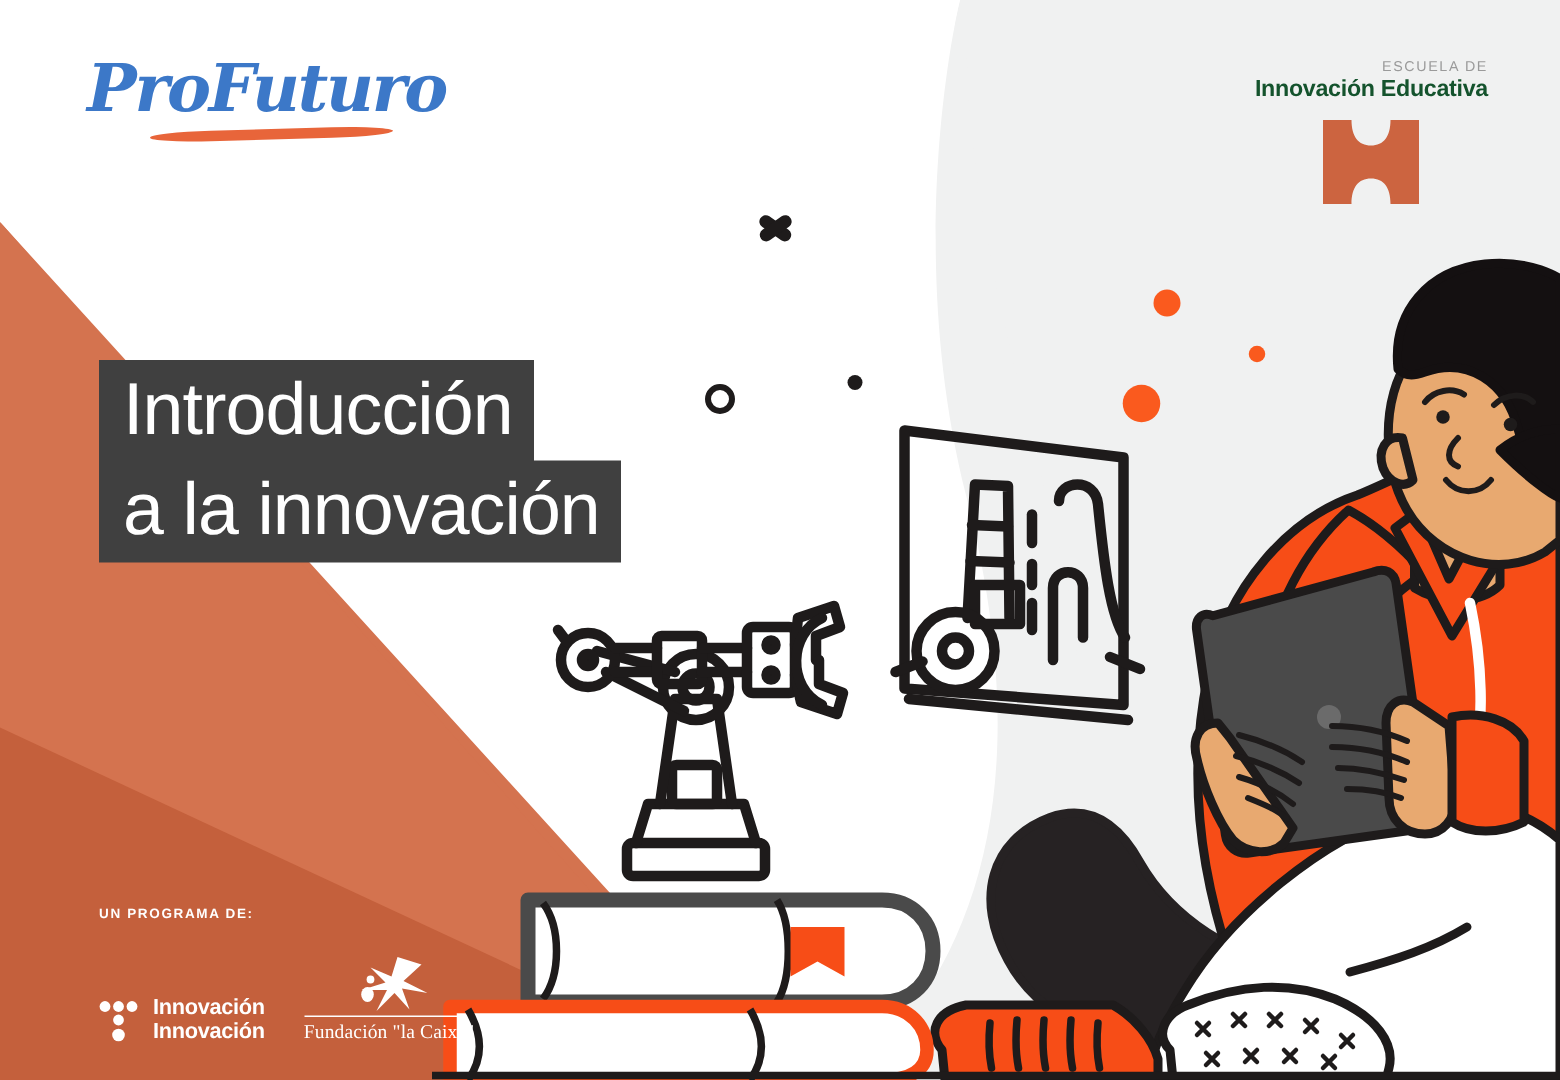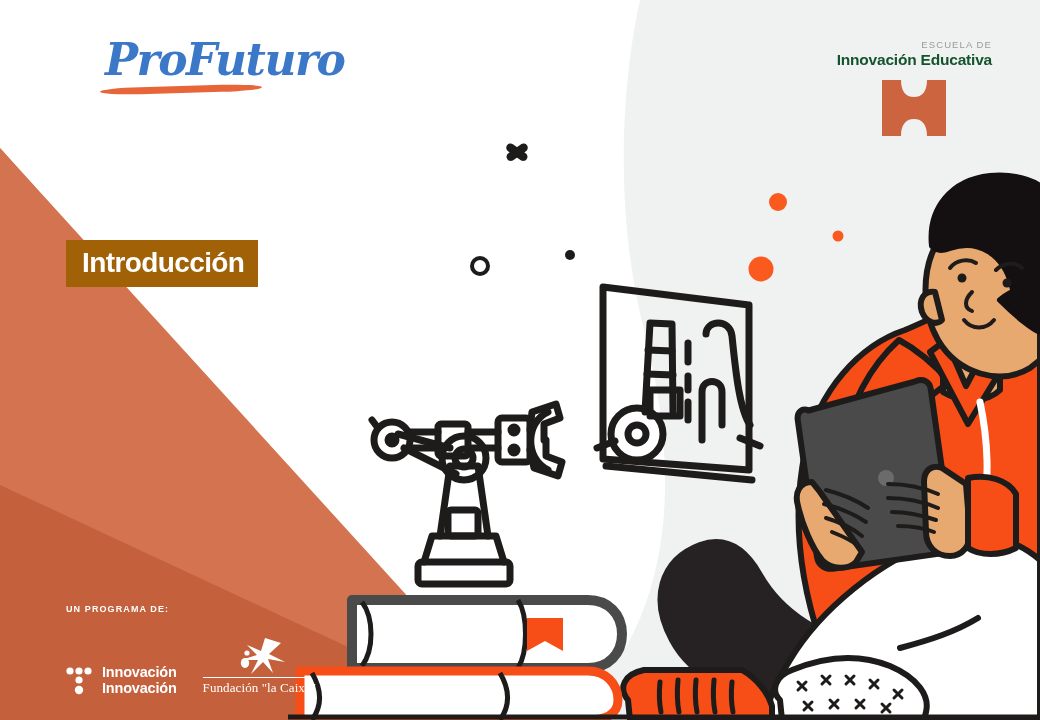--- a/index.html
+++ b/index.html
@@ -19,21 +19,20 @@
   }
   #profuturo-word {
     font-family:"DejaVu Serif", serif;
     font-style:italic;
     font-weight:700;
     font-size:44px;
     letter-spacing:-1.5px;
     color:#3C78C8;
     line-height:1;
     white-space:nowrap;
-    margin-left:47px;
   }
   #profuturo-underline {
     position:absolute; left:42px; top:48px; width:162px; height:7px;
     background:#E8653A;
     border-radius:50%/100%;
     transform:rotate(-1.6deg);
   }
 
   
   #escuela-lockup {
@@ -47,24 +46,24 @@
   }
   #escuela-name {
     font-size:15.5px; font-weight:700; color:#14532d; letter-spacing:-0.2px; line-height:1.1;
   }
   #escuela-x { width:64px; height:56px; }
 
   
   #title-block { position:absolute; left:66px; top:240px; }
   .title-line {
     display:table;
-    background:#a16207;
+    background:#404040;
     color:#ffffff;
-    font-size:28px;
-    font-weight:700;
+    font-size:49px;
+    font-weight:400;
     letter-spacing:-0.6px;
     line-height:1.0;
     padding:9px 14px 10px 16px;
     white-space:nowrap;
   }
   .title-line + .title-line { margin-top:-1px; }
 
   
   #sponsors { position:absolute; left:66px; top:604px; width:270px; }
   #sponsors-kicker {
@@ -299,20 +298,21 @@
       <div id="escuela-name">Innovación Educativa</div>
     </div>
     <svg id="escuela-x" viewBox="0 0 64 56">
       <path fill="#CC6440" d="M 0 0 L 19 0 C 19 11 23.5 17 32 17 C 40.5 17 45 11 45 0 L 64 0 L 64 56
                L 45 56 C 45 45 40.5 39 32 39 C 23.5 39 19 45 19 56 L 0 56 Z"></path>
     </svg>
   </div>
 
   <div id="title-block">
     <div class="title-line">Introducción</div>
+    <div class="title-line">a la innovación</div>
   </div>
 
   <div id="sponsors">
     <div id="sponsors-kicker">UN PROGRAMA DE:</div>
     <div id="sponsor-row">
 
       <div id="tf-logo">
         <svg id="tf-mark" viewBox="0 0 28 30">
           <g fill="#FFFFFF">
             <circle cx="4" cy="5" r="3.6"></circle>

